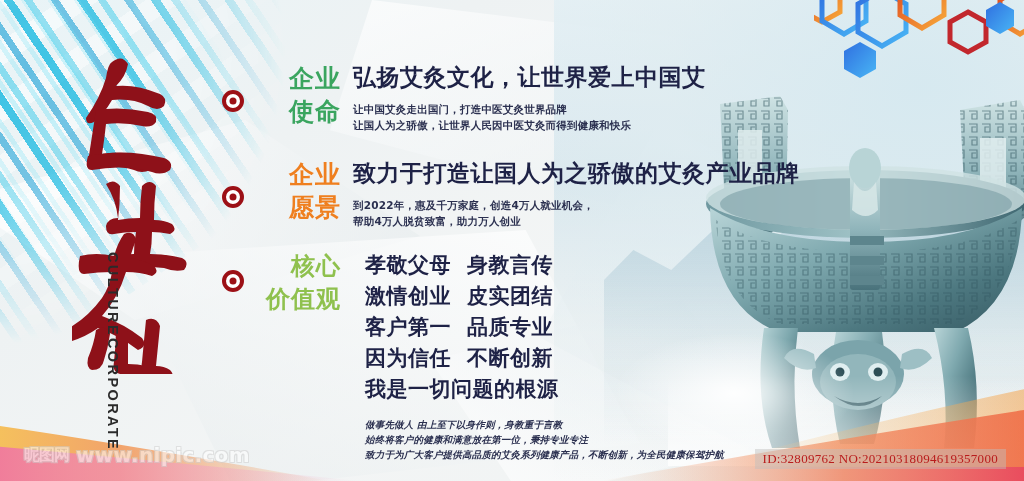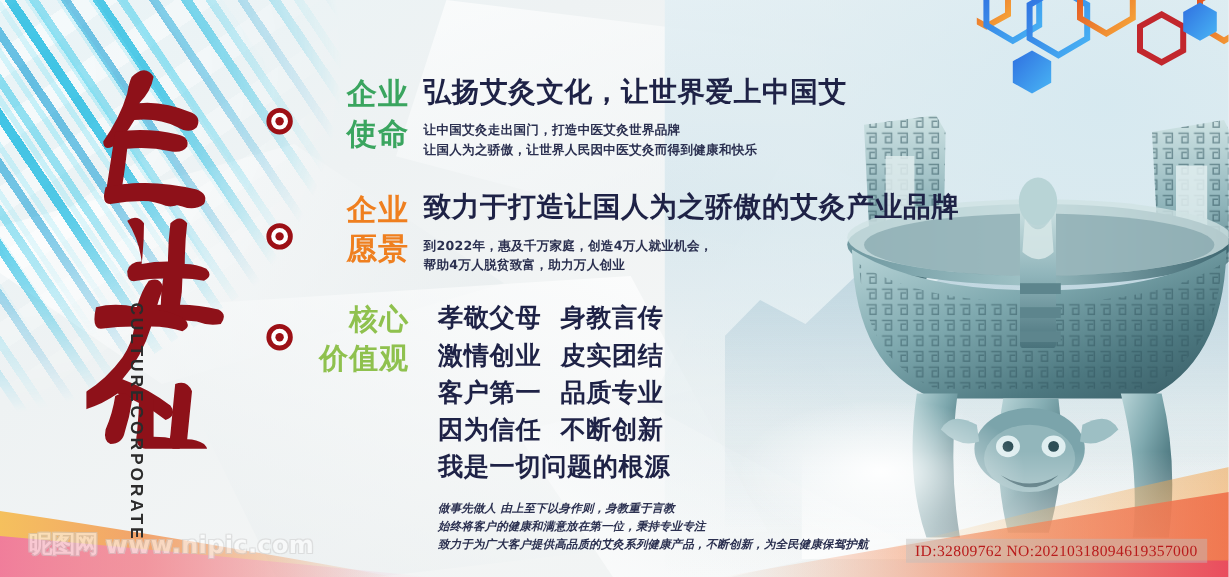--- a/index.html
+++ b/index.html
@@ -171,21 +171,21 @@
   }
 
   
   .watermark{
     position:absolute; left:24px; bottom:14px;
     display:flex; align-items:center; gap:7px;
     opacity:.55;
   }
   .wm-logo{
     font-family:"DejaVu Sans","Liberation Sans",sans-serif;
-    font-size:20px; font-weight:700; color:#ffffff;
+    font-size:16px; font-weight:700; color:#ffffff;
     letter-spacing:-1px;
     text-shadow:0 0 1px #b9b9b9, 1px 1px 0 #cfcfcf, -1px -1px 0 #cfcfcf,
                 1px -1px 0 #cfcfcf, -1px 1px 0 #cfcfcf;
   }
   .wm-url{
     font-family:"DejaVu Sans","Liberation Sans",sans-serif;
     font-size:20px; font-weight:700; color:#ffffff; letter-spacing:.3px;
     text-shadow:0 0 1px #bdbdbd, 1px 1px 0 #d2d2d2, -1px -1px 0 #d2d2d2,
                 1px -1px 0 #d2d2d2, -1px 1px 0 #d2d2d2;
   }

